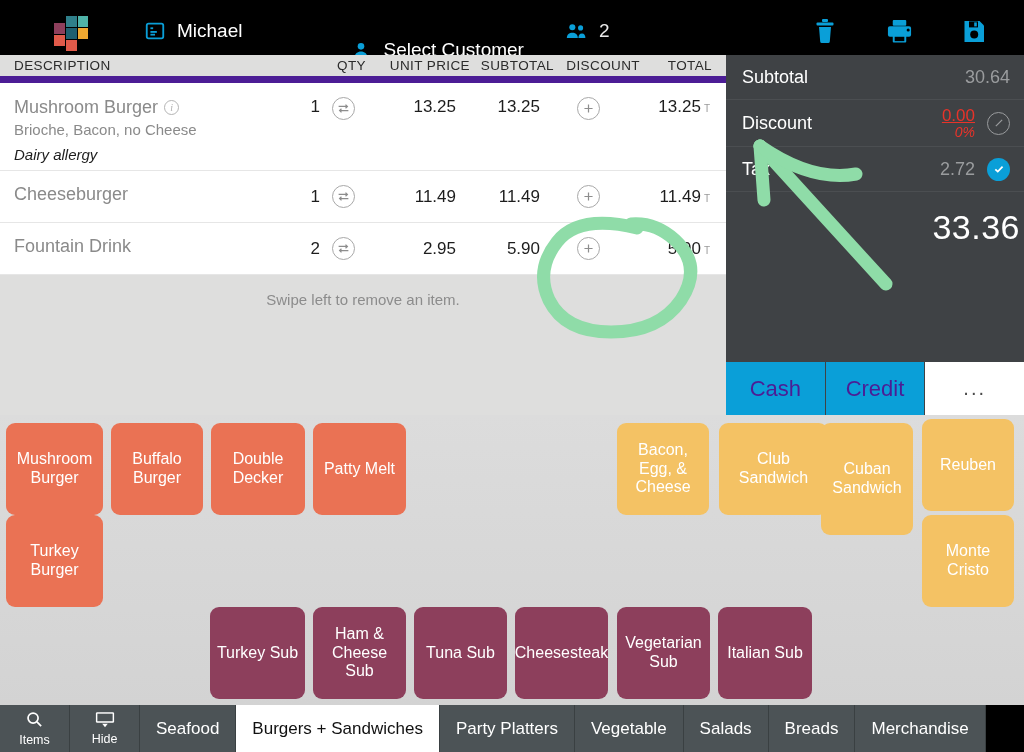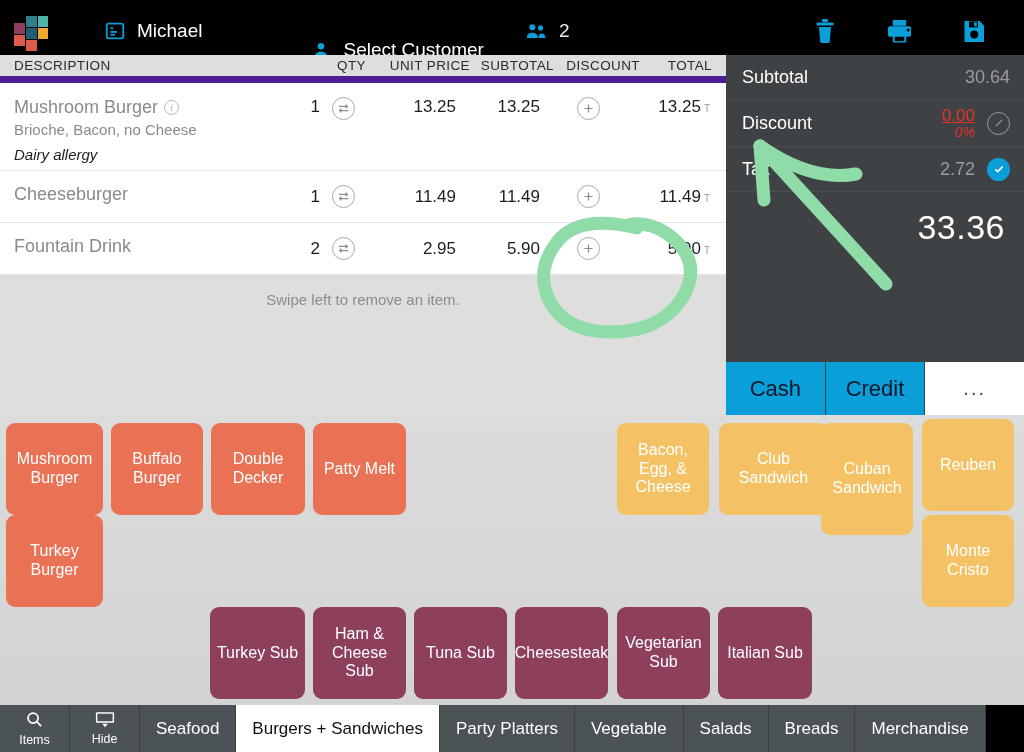--- a/index.html
+++ b/index.html
@@ -7,21 +7,21 @@
     width: 1024px; height: 752px;
     font-family: "Liberation Sans", sans-serif;
     overflow: hidden;
     background: #d8d8d8;
   }
   #app { position: relative; width: 1024px; height: 752px; }
 
   
   .topbar {
     position: absolute; top: 0; left: 0; width: 1024px; height: 62px;
-    background: #000; display: flex; align-items: center;
+    background: #000; display: flex; align-items: center; padding-left: 40px;
   }
   .logo { width: 34px; height: 34px; margin-left: 14px; position: relative; }
   .logo span { position: absolute; display: block; }
 
   .tb-item { display: flex; align-items: center; gap: 11px; }
   .tb-label { color: #fff; font-size: 19px; }
   .tb-count { color: #e8e8e8; font-size: 19px; }
   .icon-blue { color: #0a9fd8; display: inline-flex; align-items: center; }
 
   
@@ -93,28 +93,28 @@
   .disc-amt { color: #e8332a; font-size: 17px; text-decoration: underline; }
   .disc-pct { color: #e8332a; font-size: 14px; font-style: italic; }
   .act-circ {
     width: 23px; height: 23px; border-radius: 50%; margin-left: 12px;
     display: inline-flex; align-items: center; justify-content: center;
   }
   .act-circ.outline { border: 1.4px solid #9a9c9e; }
   .act-circ.filled { background: #0a9fd8; }
   .grand {
     height: 70px; display: flex; align-items: center; justify-content: flex-end;
-    padding-right: 19px; color: #fff; font-size: 34px; letter-spacing: .5px;
+    padding-right: 4px; color: #fff; font-size: 34px; letter-spacing: .5px;
   }
   .paybar {
     position: absolute; top: 362px; left: 726px; width: 298px; height: 53px;
     display: flex;
   }
   .pay {
-    flex: 1; background: #0a9fd8; color: #0f172a; font-size: 22px;
+    flex: 1; background: #0a9fd8; color: #4c1d95; font-size: 22px;
     display: flex; align-items: center; justify-content: center;
     border-right: 1px solid #3f4245;
   }
   .pay-more {
     width: 58px; background: #fff; color: #4a4a4a; font-size: 20px;
     display: flex; align-items: center; justify-content: center;
     letter-spacing: 2px; border-right: none;
   }
 
   

